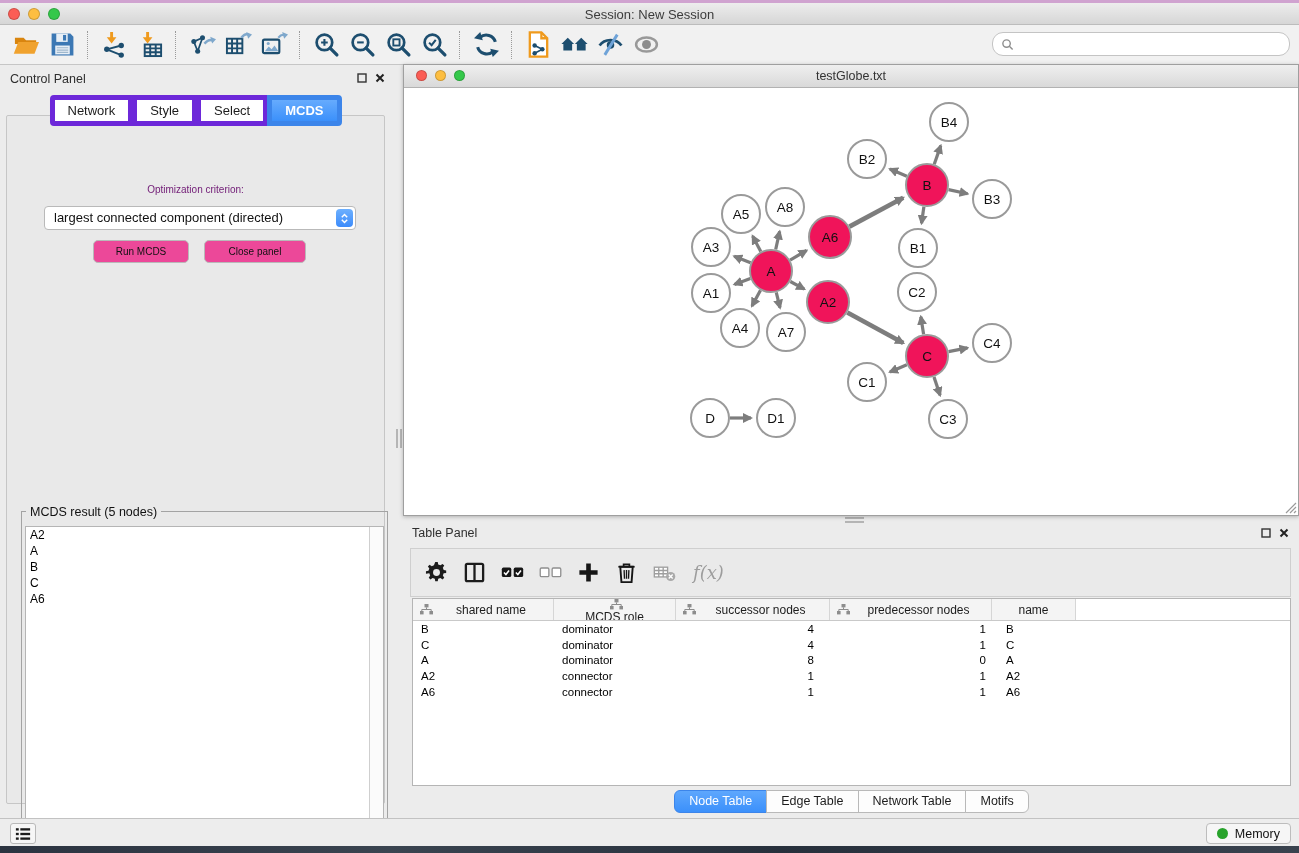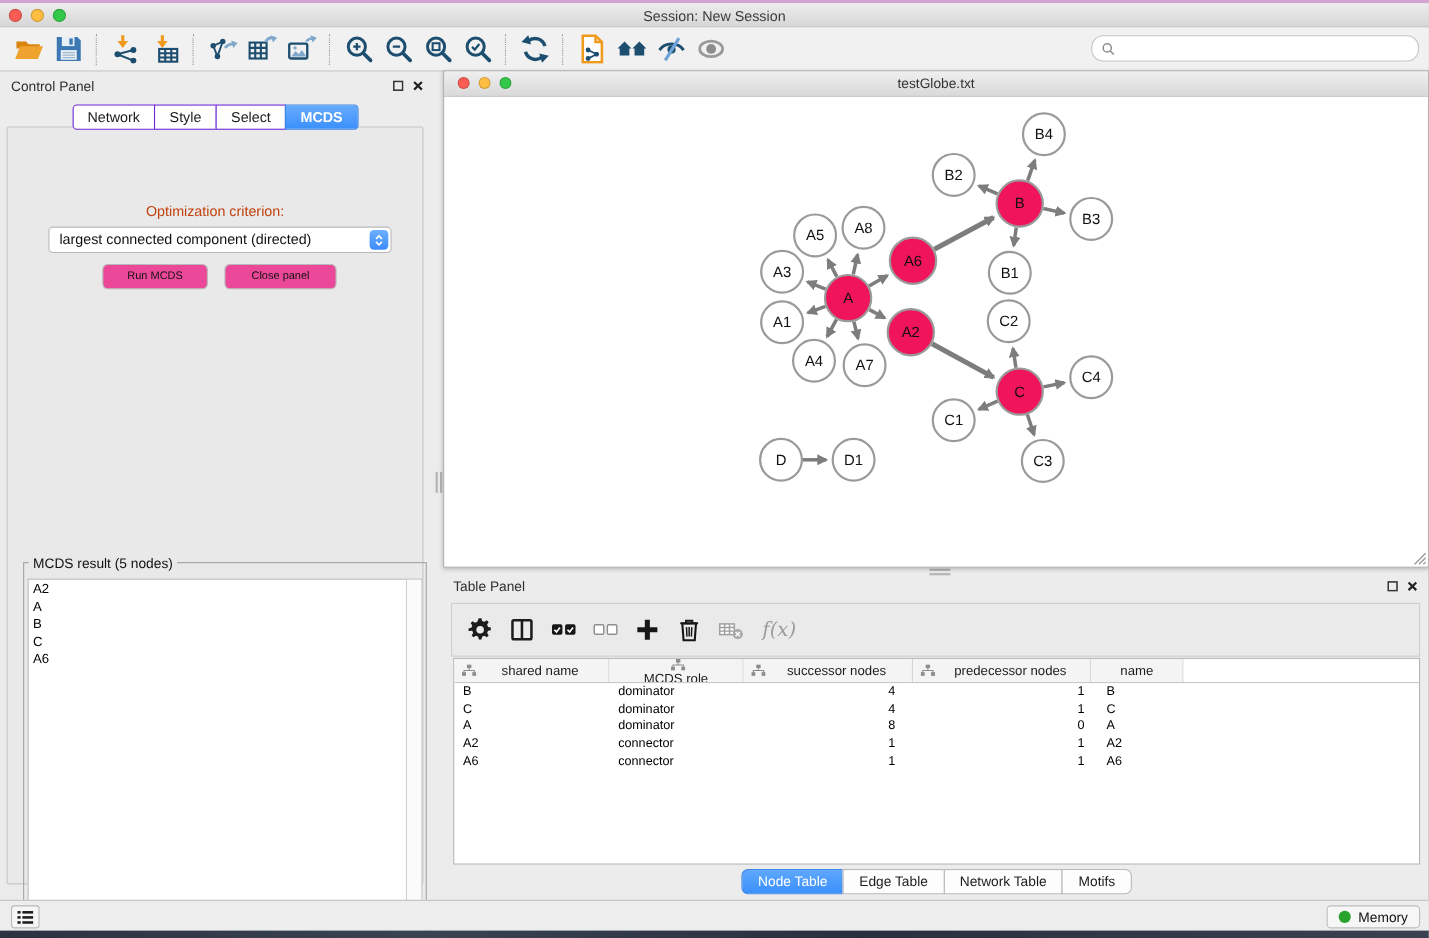--- a/index.html
+++ b/index.html
@@ -30,25 +30,25 @@
   .hdr-btn{position:absolute;width:14px;height:14px;background:none;border:none;padding:0;
            display:flex;align-items:center;justify-content:center;}
   .hdr-btn svg{width:10px;height:10px;display:block;}
   
   .control-panel{position:absolute;left:0;top:64px;width:391px;height:754px;}
   .cp-title{position:absolute;left:10px;top:8px;}
   .cp-body{position:absolute;left:6px;top:51px;width:377px;height:687px;background:#e9e9e9;
            border:1px solid #c6c6c6;border-radius:2px;}
   .cp-tabs{position:absolute;left:50%;top:31px;transform:translateX(-50%);display:flex;z-index:3;}
   .ptab{padding:0 13px;height:21px;line-height:21px;font-size:13px;background:#fff;
-        border:1px solid #6d28d9;margin-left:-1px;color:#1c1c1c;cursor:default;white-space:nowrap;}
+        border:5px solid #6d28d9;margin-left:-1px;color:#1c1c1c;cursor:default;white-space:nowrap;}
   .ptab:first-child{border-radius:4px 0 0 4px;margin-left:0;}
   .ptab:last-child{border-radius:0 4px 4px 0;}
   .ptab.active{background:linear-gradient(#66abfd,#3b90fb);border-color:#3c85ea;color:#fff;font-weight:bold;}
-  .opt-label{position:absolute;left:0;width:100%;top:68px;text-align:center;font-size:13px;color:#c2410c;}
+  .opt-label{position:absolute;left:0;width:100%;top:68px;text-align:center;font-size:10px;color:#701a75;}
   .cp-select{position:absolute;left:37px;top:90px;width:312px;height:24px;background:#fff;
              border:1px solid #b9b9b9;border-radius:4px;box-sizing:border-box;}
   .cp-select .val{position:absolute;left:9px;top:0;line-height:22px;font-size:13px;color:#111;}
   .cp-select .stepper{position:absolute;right:2px;top:2px;width:17px;height:18px;border-radius:4px;
              background:linear-gradient(#6db0fe,#3c8bfb);display:flex;align-items:center;justify-content:center;}
   .cp-btn{position:absolute;top:124px;height:23px;background:#ec4899;border:1px solid #b9b9b9;
           border-radius:5px;font-size:10px;font-family:"Liberation Sans",sans-serif;color:#111;padding:0;}
   .groupbox{position:absolute;left:14px;top:389px;width:367px;height:348px;}
   .gb-frame{position:absolute;left:0;right:0;top:6px;bottom:0;border:1px solid #a3a3a3;}
   .gb-legend{position:absolute;left:5px;top:0;background:#e9e9e9;padding:0 4px;font-size:12.5px;color:#111;z-index:2;}

